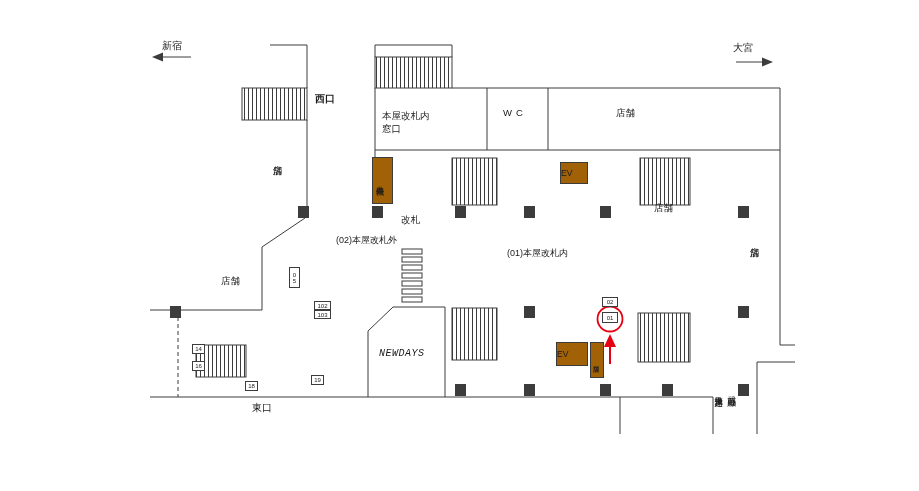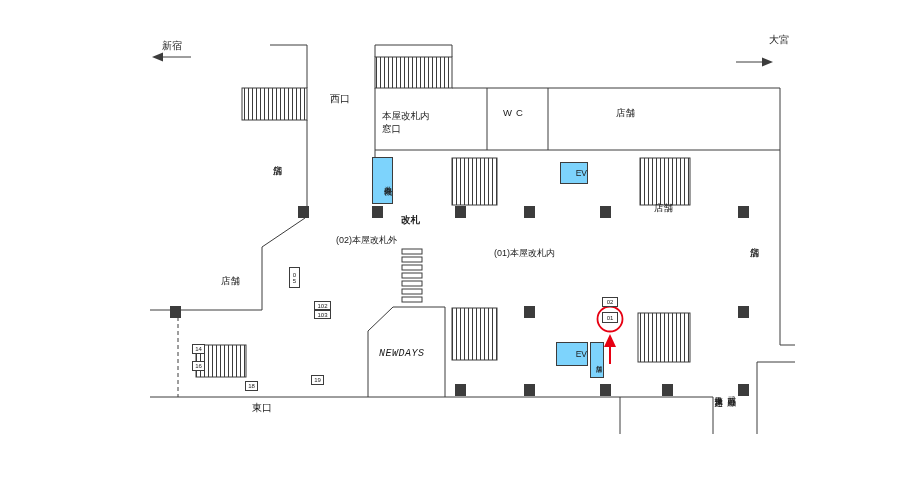--- a/index.html
+++ b/index.html
@@ -20,22 +20,22 @@
   .hl circle{stroke:var(--highlight);stroke-width:1.8;fill:none;}
   .hl path{stroke:var(--highlight);stroke-width:2;fill:none;}
   .hl polygon{fill:var(--highlight);stroke:none;}
   .lbl{position:absolute;font-size:9.5px;line-height:1.2;white-space:pre;}
   .f10{font-size:10px;}
   .f9{font-size:9px;}
   .f85{font-size:8.5px;}
   .it{font-style:italic;letter-spacing:0.5px;}
   .sp{letter-spacing:4px;text-align:center;}
   .v{writing-mode:vertical-rl;text-orientation:upright;letter-spacing:1px;white-space:normal;}
-  .bx{position:absolute;box-sizing:border-box;border:1px solid var(--line);background:#7dd3fc;
-      display:flex;align-items:center;justify-content:flex-end;}
+  .bx{position:absolute;box-sizing:border-box;border:1px solid var(--line);background:#a16207;
+      display:flex;align-items:center;justify-content:flex-start;}
   .marker{position:absolute;box-sizing:border-box;border:1px solid var(--line);background:#fff;
       display:flex;align-items:center;justify-content:center;font-size:6px;line-height:1;}
 </style>
 </head>
 <body>
 
 <div class="stage">
 
   <svg class="plan" width="919" height="491" viewBox="0 0 919 491">
     <defs>
@@ -109,35 +109,35 @@
 
       <g class="hl">
         <circle cx="610" cy="319" r="12.5"></circle>
         <path d="M610,364 V346"></path>
         <polygon points="610,334 604,347 616,347"></polygon>
       </g>
     </g>
   </svg>
 
   <div class="lbl f10" style="left:162px;top:40px;">新宿</div>
-  <div class="lbl f10" style="left:733px;top:34px;margin-left:36px;">大宮</div>
+  <div class="lbl f10" style="left:733px;top:42px;">大宮</div>
 
-  <div class="lbl f10" style="left:330px;top:93px;">西口</div>
+  <div class="lbl f10" style="left:315px;top:93px;font-weight:bold;">西口</div>
   <div class="lbl" style="left:382px;top:110px;line-height:1.35;">本屋改札内
 窓口</div>
   <div class="lbl sp" style="left:503px;top:107px;">WC</div>
   <div class="lbl" style="left:616px;top:107px;">店舗</div>
 
   <div class="bx" style="left:372px;top:157px;width:21px;height:47px;">
     <span class="v" style="font-size:8px;">券売機</span>
   </div>
 
-  <div class="lbl" style="left:401px;top:214px;font-weight:bold;">改札</div>
+  <div class="lbl" style="left:401px;top:214px;">改札</div>
   <div class="lbl f9" style="left:336px;top:235px;">(02)本屋改札外</div>
-  <div class="lbl f9" style="left:494px;top:248px;">(01)本屋改札内</div>
+  <div class="lbl f9" style="left:507px;top:248px;">(01)本屋改札内</div>
 
   <div class="bx f85" style="left:560px;top:162px;width:28px;height:22px;">
     <span>EV</span>
   </div>
   <div class="bx f85" style="left:556px;top:342px;width:32px;height:24px;">
     <span>EV</span>
   </div>
   <div class="bx" style="left:590px;top:342px;width:14px;height:36px;">
     <span class="v" style="font-size:6.5px;letter-spacing:0;">店舗</span>
   </div>

